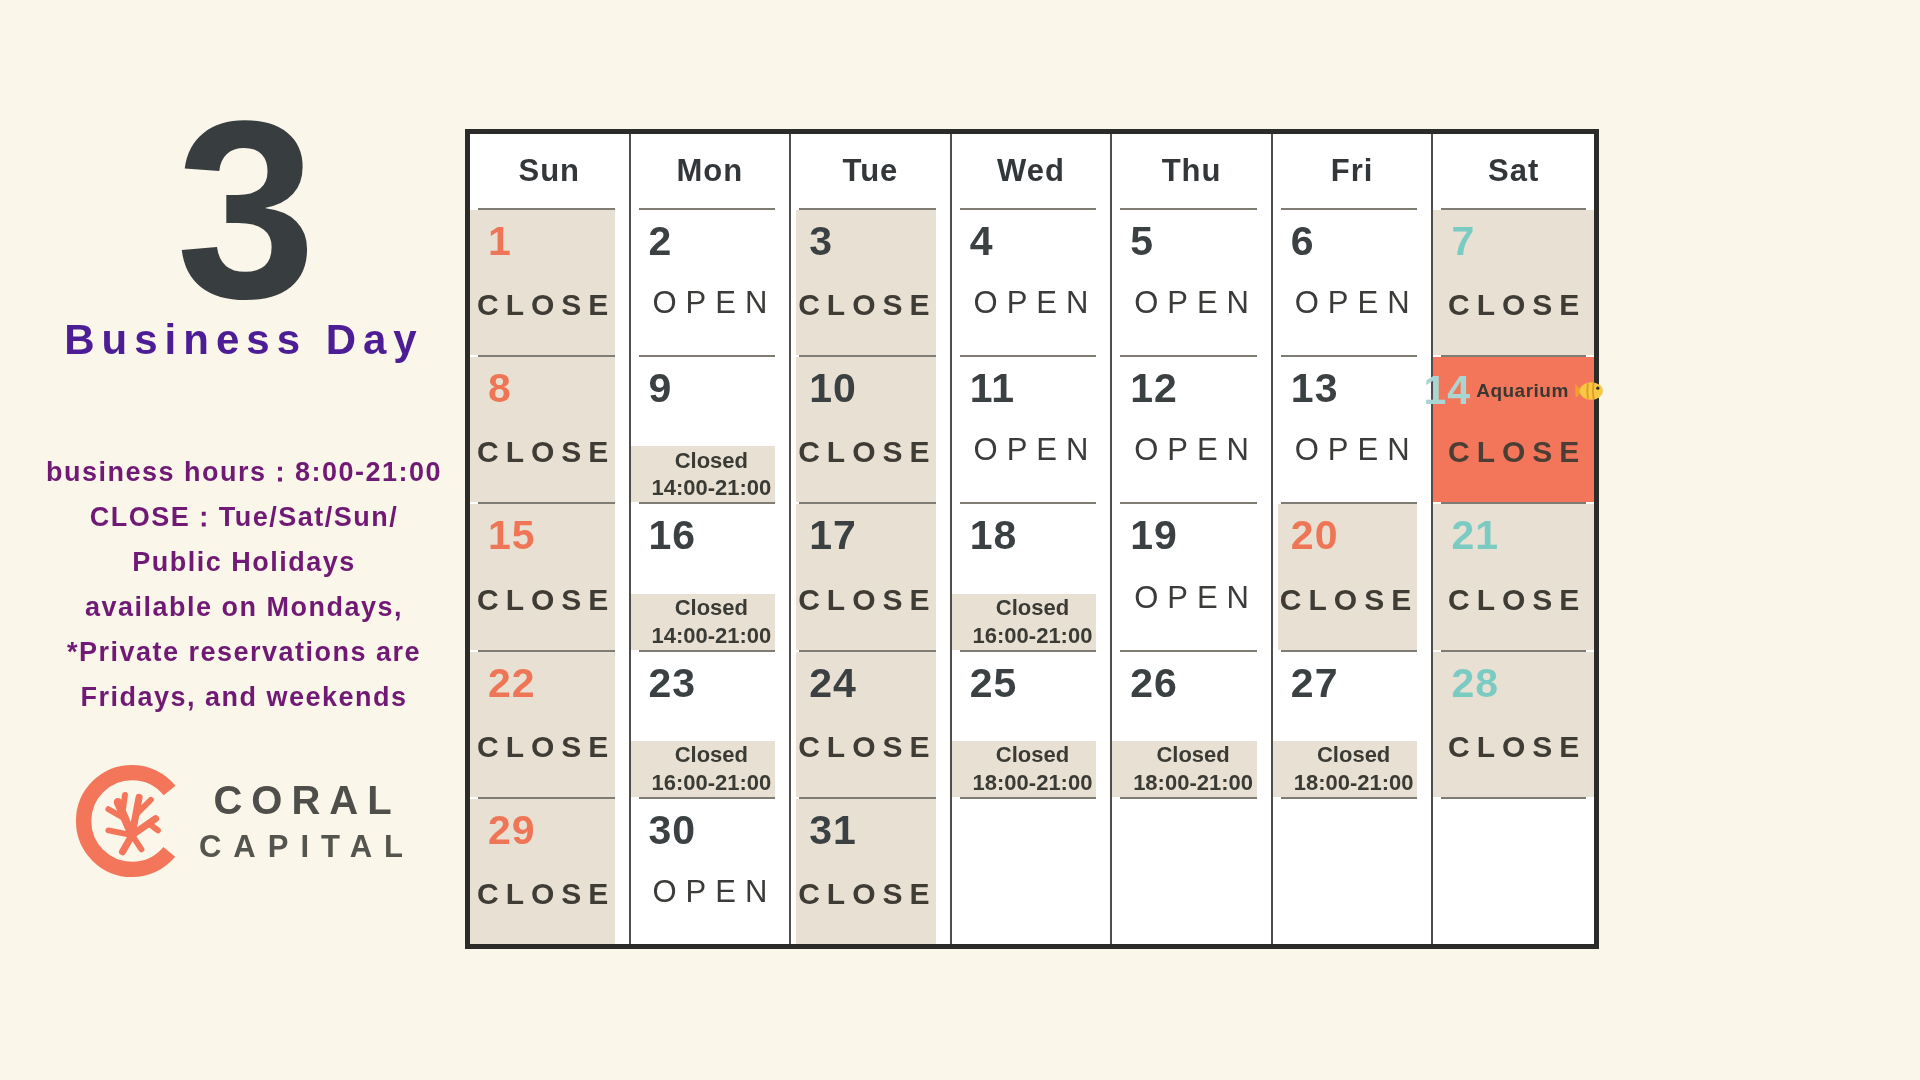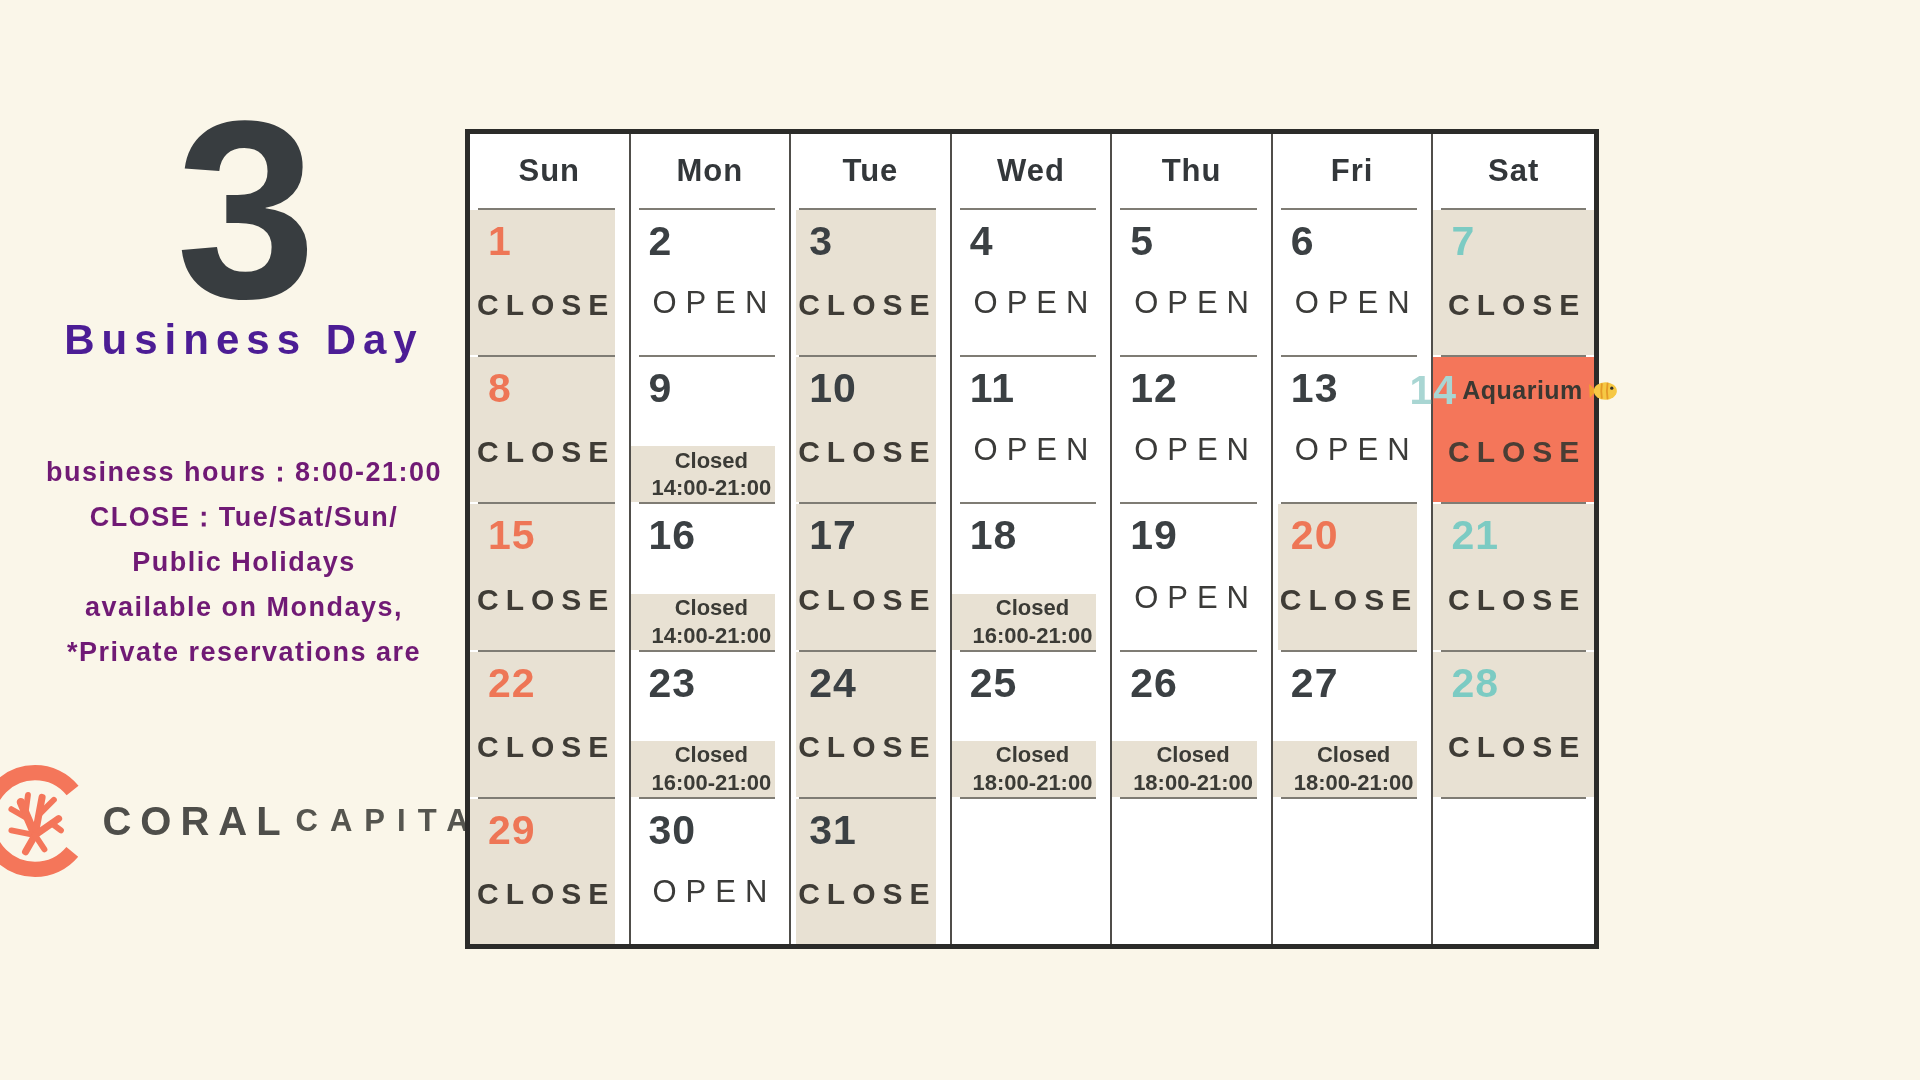--- a/index.html
+++ b/index.html
@@ -26,21 +26,21 @@
   .notes {
     position:absolute; top:450px; width:100%;
     text-align:center; font-size:27px; font-weight:700;
     color:#701a75; line-height:45px; letter-spacing:1.5px;
   }
   .logo {
     position:absolute; top:762px; left:0; width:100%;
     display:flex; align-items:center; justify-content:center; gap:8px;
   }
   .logo-mark { width:118px; height:118px; flex:0 0 auto; }
-  .logo-text { display:flex; flex-direction:row; align-items:center; gap:6px; }
+  .logo-text { display:flex; flex-direction:column; align-items:center; gap:6px; }
   .logo-title { font-size:40px; font-weight:700; letter-spacing:9px; color:#4E4E4A; }
   .logo-subtitle { font-size:31px; font-weight:600; letter-spacing:12px; color:#55554F; }
 
   
   .calendar {
     position:absolute; left:465px; top:129px; width:1134px; height:820px;
     background:#FFFFFF; border:5px solid #2B2B29;
     display:grid;
     grid-template-columns:repeat(7, 1fr);
     grid-template-rows:74px repeat(5, 1fr);
@@ -86,36 +86,37 @@
     background:#E8E1D3; display:flex; flex-direction:column;
     align-items:center; justify-content:center;
     font-size:22px; font-weight:700; color:#3B3B36; line-height:1.25;padding-left:17px;
   }
 
   .event-head {
     position:absolute; top:12px; left:0; right:0;
     display:flex; align-items:center; justify-content:center; gap:5px;
   }
   .event-head .date { position:static; }
-  .event-label { font-size:25px; font-weight:700; color:#3A3832; letter-spacing:0.5px; }
+  .event-label { font-size:19px; font-weight:700; color:#3A3832; letter-spacing:0.5px; }
   .fish { width:30px; height:24px; flex:0 0 auto; }
 </style>
 </head>
 <body>
 
 <aside class="panel">
   <div class="month-number">3</div>
   <div class="month-label">Business Day</div>
 
   <div class="notes">
     <div>business hours：8:00-21:00</div>
     <div>CLOSE：Tue/Sat/Sun/</div>
     <div>Public Holidays</div>
     <div>available on Mondays,</div>
     <div>*Private reservations are</div>
+    <div>Fridays, and weekends</div>
   </div>
 
   <div class="logo">
     <svg class="logo-mark" viewBox="0 0 100 100" aria-hidden="true">
       <circle cx="50" cy="50" r="41" fill="none" stroke="#F4765A" stroke-width="13" stroke-dasharray="201 56.6" stroke-dashoffset="-28.3" stroke-linecap="butt"></circle>
       <g stroke="#F4765A" stroke-linecap="round" fill="none">
         <path d="M50 62 L38 34" stroke-width="7"></path>
         <path d="M44 48 L30 40" stroke-width="5"></path>
         <path d="M42 43 L44 28" stroke-width="5"></path>
         <path d="M50 62 L56 30" stroke-width="6"></path>

